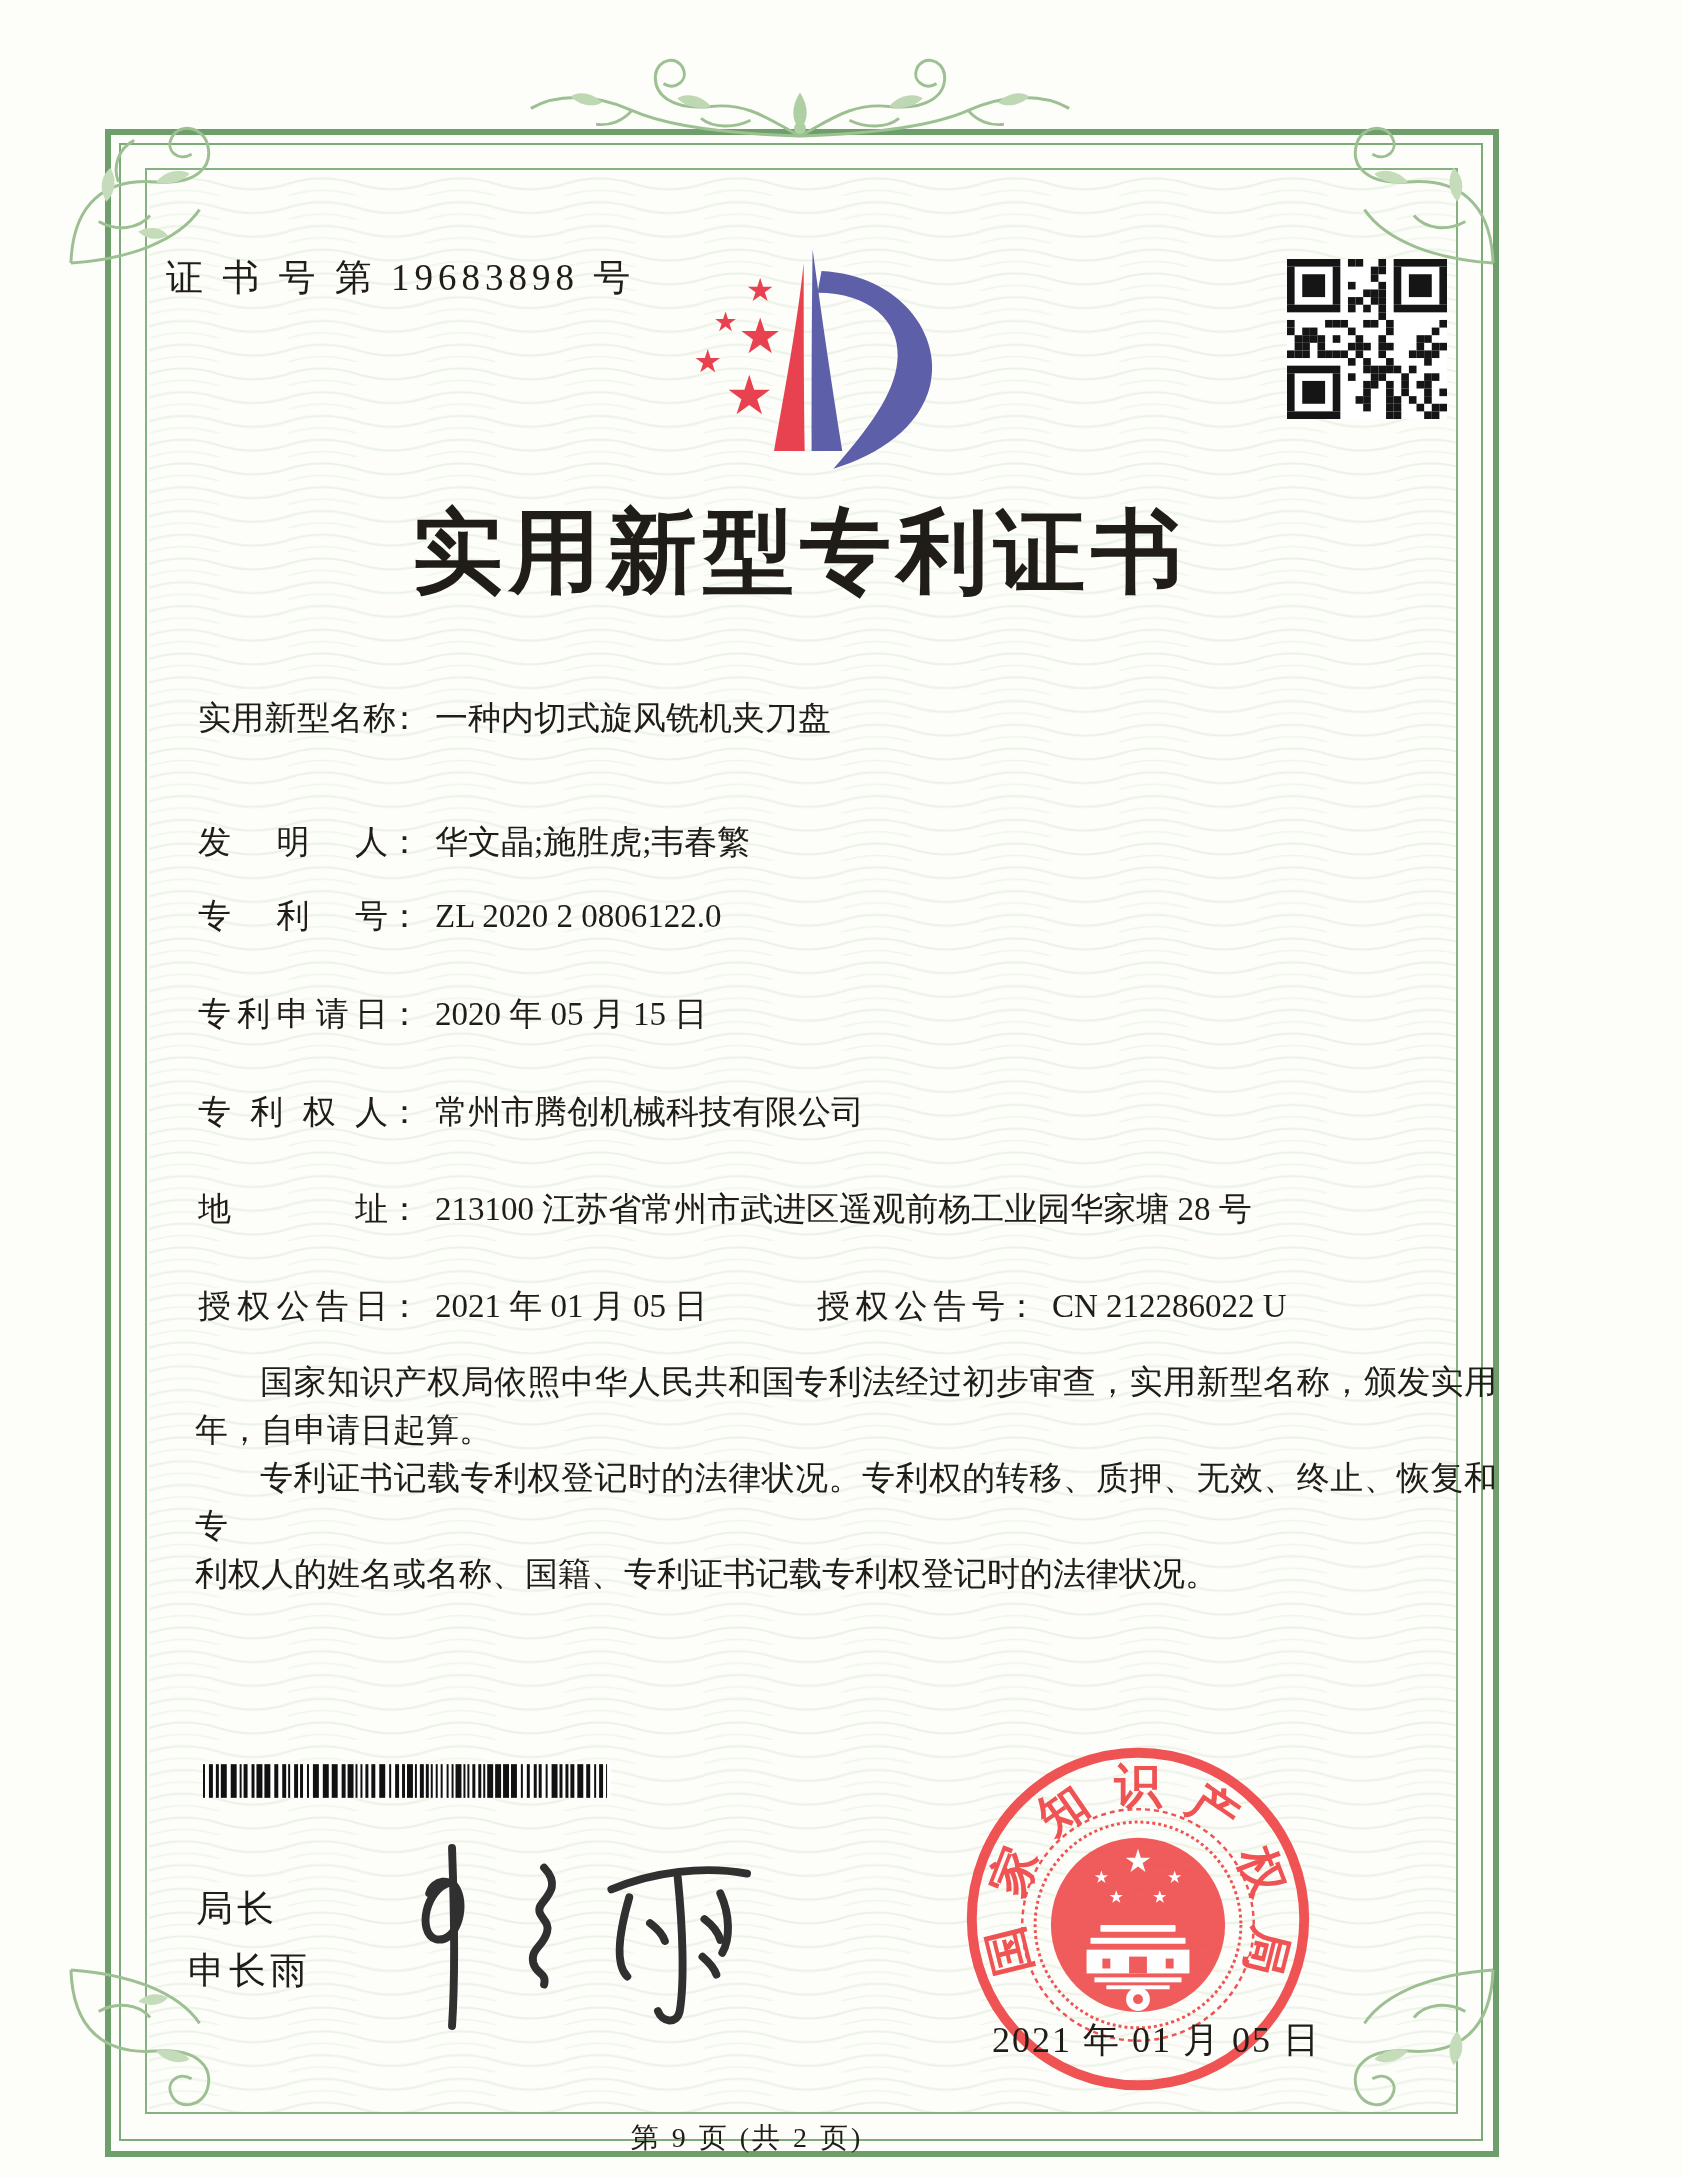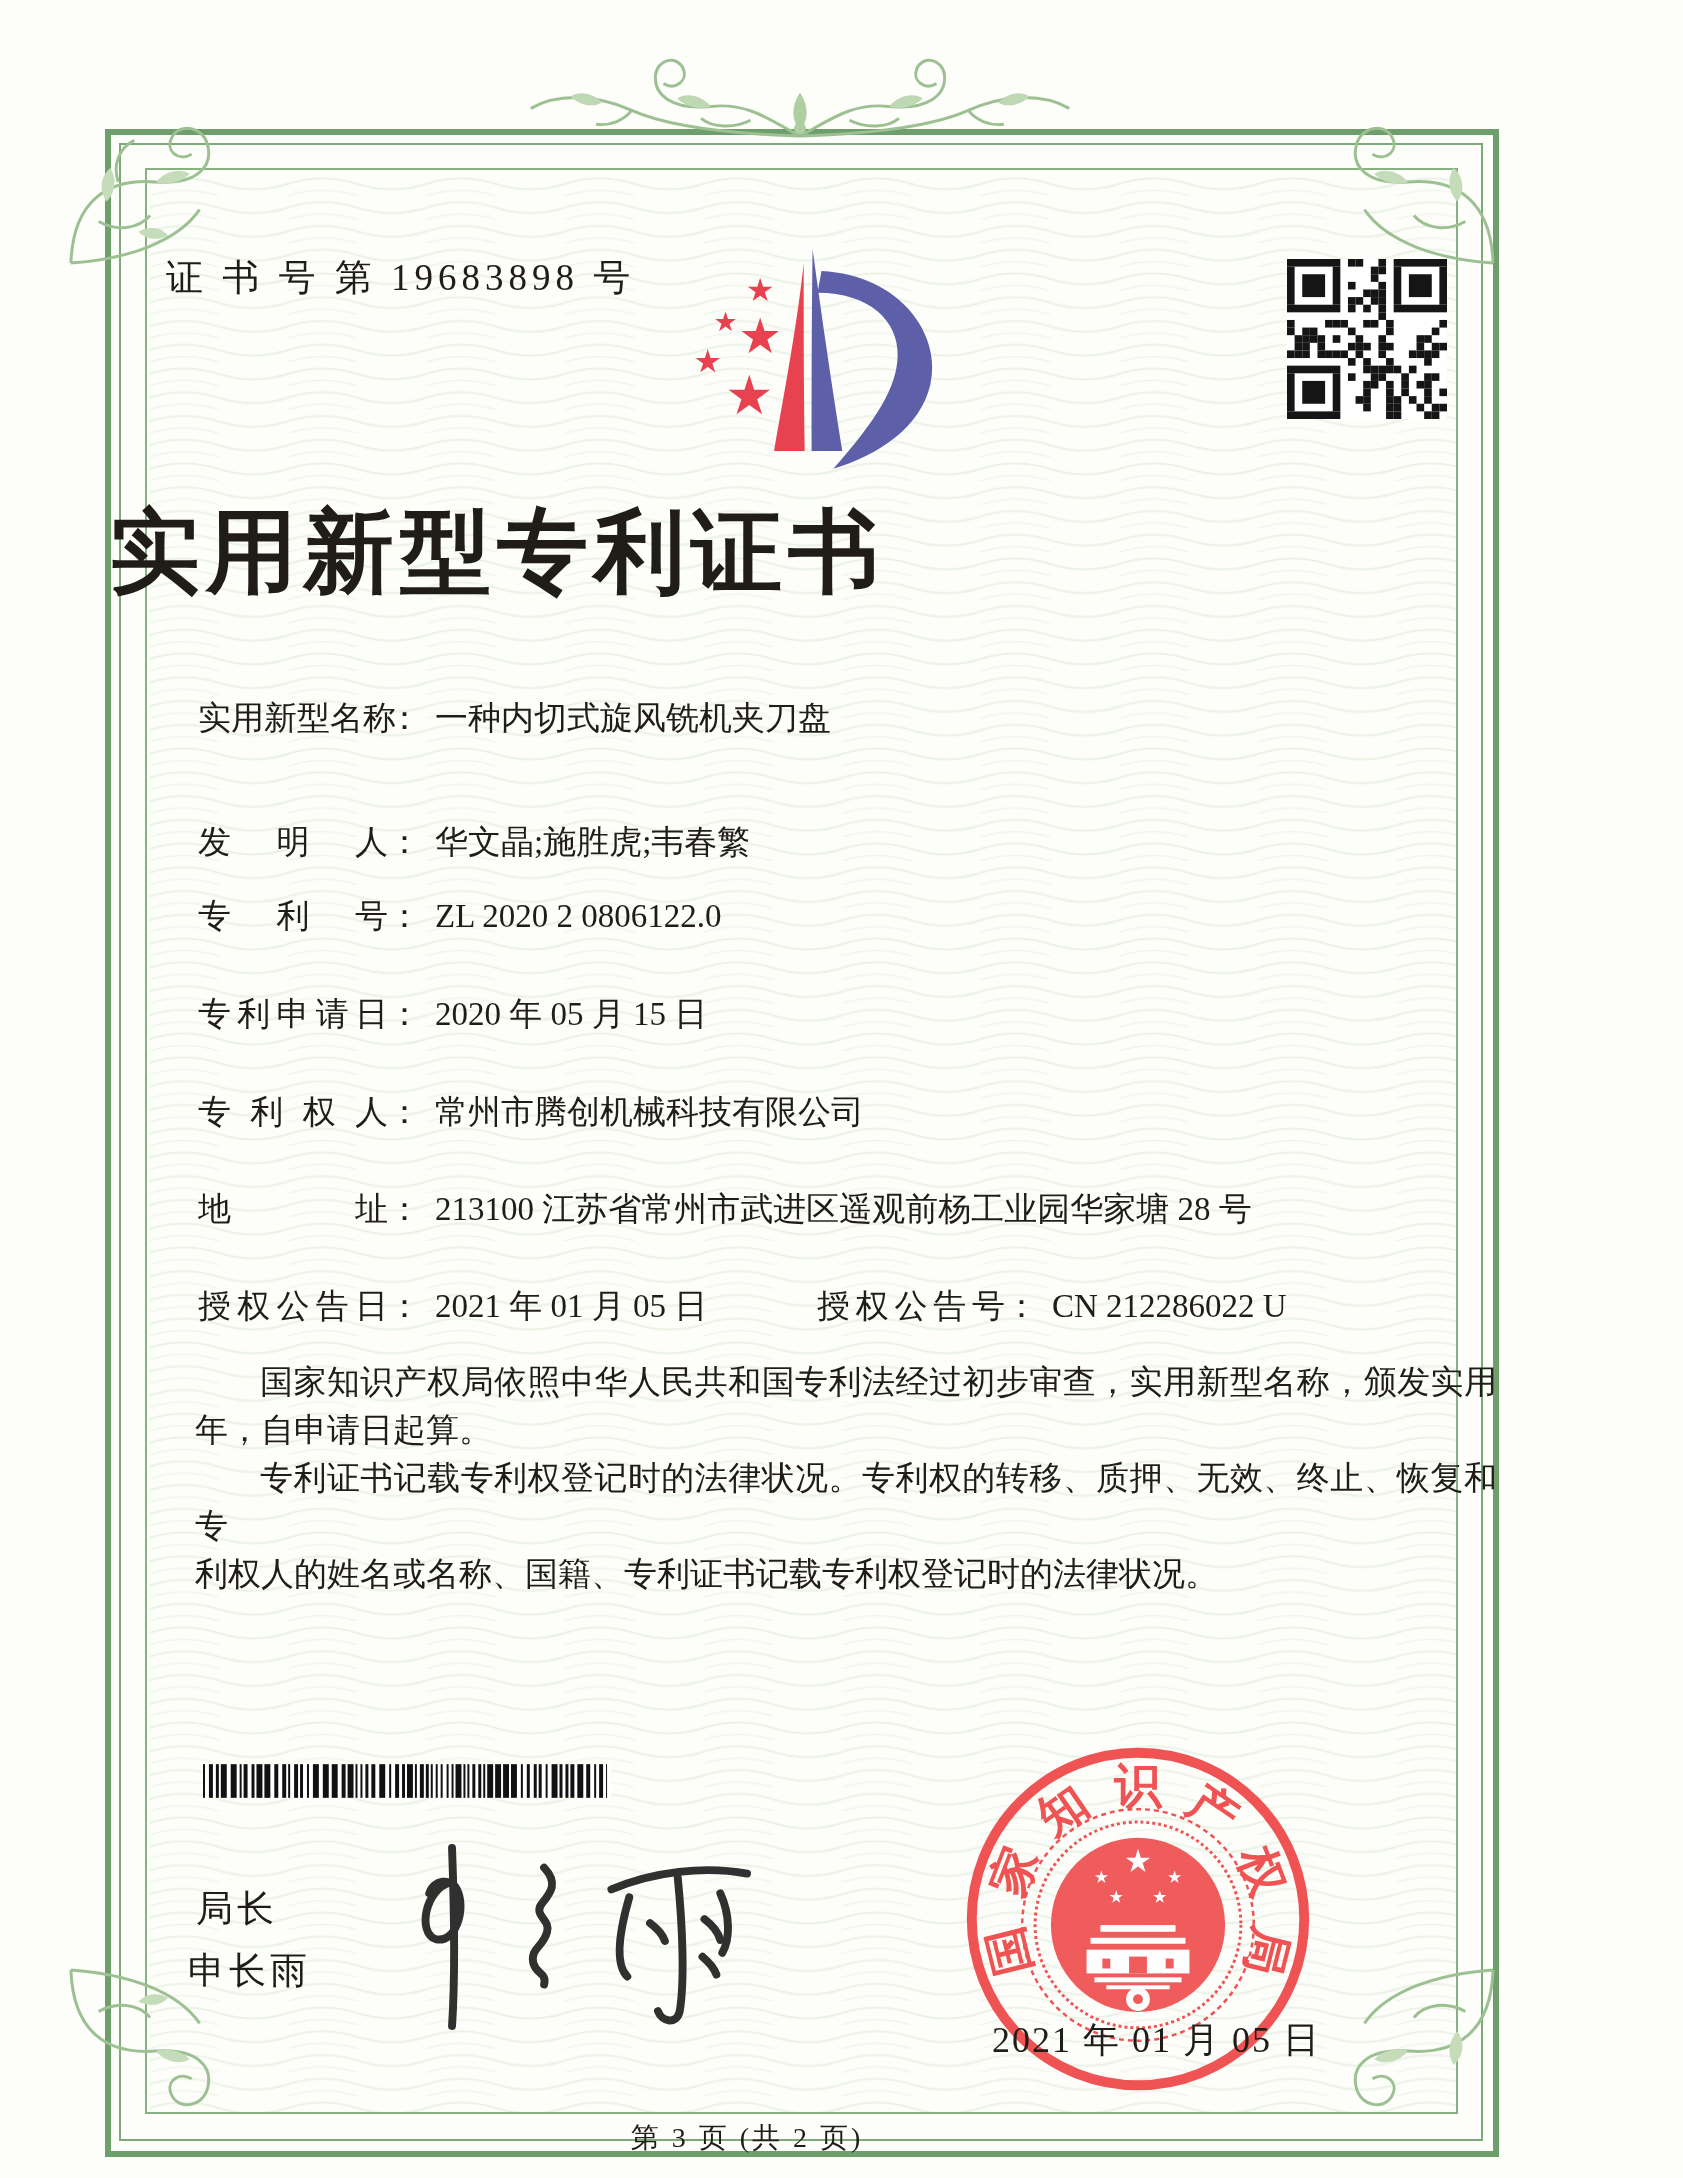--- a/index.html
+++ b/index.html
@@ -16,21 +16,21 @@
   #frameInner{left:145px;top:168px;width:1309px;height:1942px;border-width:2px;border-color:#86b282;}
   #waves{left:149px;top:172px;opacity:.55;}
   .orn{position:absolute;}
   #ornTR{transform:scaleX(-1);}
   #ornBL{transform:scaleY(-1);}
   #ornBR{transform:scale(-1,-1);}
   
   #certNo{left:166px;top:253px;font-size:37px;letter-spacing:5px;white-space:nowrap;}
   #logo{left:683px;top:241px;}
   #qr{left:1287px;top:259px;}
-  #title{left:109px;top:491px;width:1382px;text-align:left;font-size:91px;font-weight:bold;letter-spacing:6px;white-space:nowrap;}
+  #title{left:109px;top:491px;width:1382px;text-align:center;font-size:91px;font-weight:bold;letter-spacing:6px;white-space:nowrap;}
   
   .row{left:198px;font-size:33px;white-space:nowrap;}
   .flabel{display:inline-block;width:190px;text-align:justify;text-align-last:justify;}
   .colon{display:inline-block;margin-right:14px;}
   .grp2{position:absolute;left:619px;top:0;}
   .grp2 .flabel{width:188px;}
   
   #bodyBlock{left:195px;top:1358px;width:1302px;font-size:33px;line-height:48px;}
   #bodyBlock .jline{text-align:justify;text-align-last:justify;}
   #bodyBlock .indent{text-indent:65px;}
@@ -423,14 +423,14 @@
       <rect x="146" y="249" width="88" height="5" fill="#ffffff"></rect>
       <rect x="158" y="257" width="64" height="4" fill="#ffffff"></rect>
       <circle cx="190" cy="271" r="12" fill="#ffffff"></circle>
       <circle cx="190" cy="271" r="5" fill="#ef5050"></circle>
     </g>
   </g>
 </svg>
 
 <div id="sealDate" class="abs">2021 年 01 月 05 日</div>
 
-<div id="footer" class="abs">第 3 页 (共 2 页)</div>
+<div id="footer" class="abs">第 9 页 (共 2 页)</div>
 
 
 </body></html>

